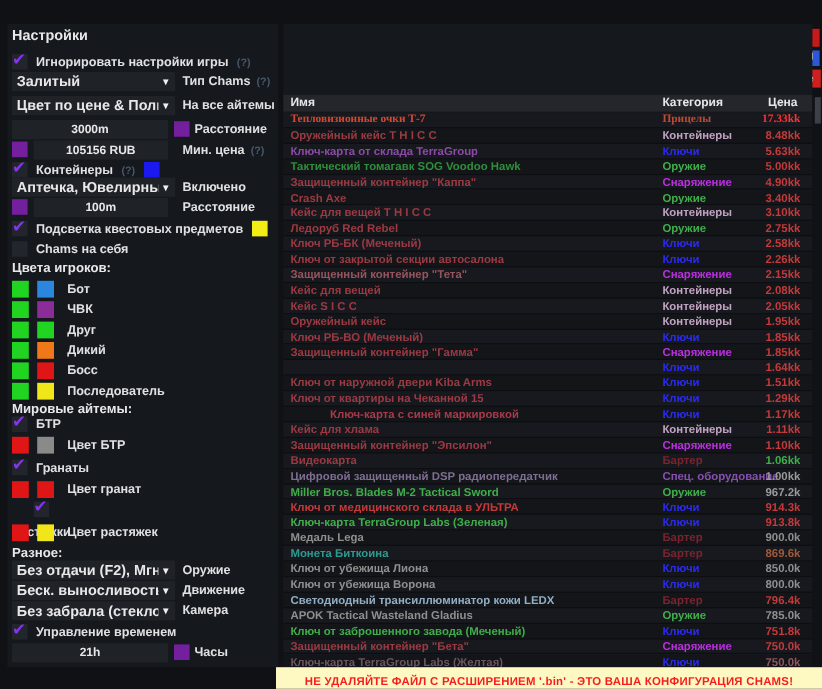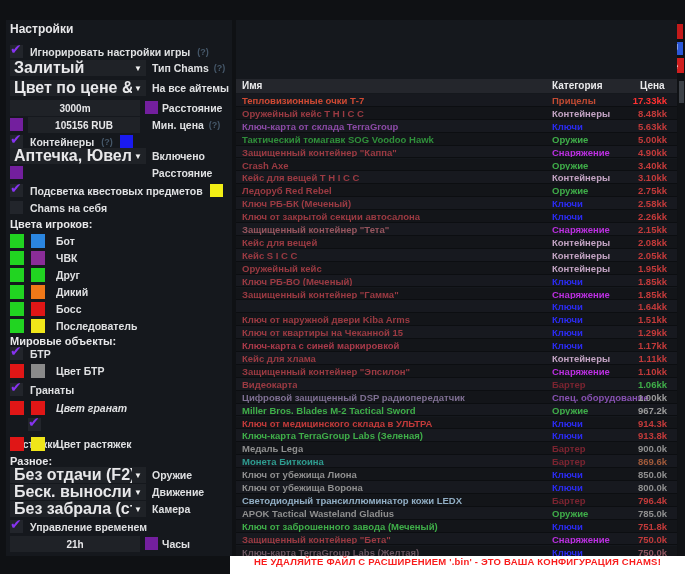--- a/index.html
+++ b/index.html
@@ -15,21 +15,21 @@
 
   .s-title{position:absolute;left:4px;top:2px;font-size:12px;font-weight:700;color:#e8e8ea;}
   .srow{position:absolute;left:4px;display:flex;align-items:center;gap:7px;height:15px;white-space:nowrap;}
   .lbl{font-size:10.5px;font-weight:700;color:#dfe0e2;}
   .help{font-size:9px;font-weight:700;color:#46586a;}
   .chk{width:13px;height:13px;background:#22252b;position:relative;flex:0 0 auto;}
   .chk.on::after{content:"\2714";position:absolute;left:0px;top:-4px;font-size:14px;font-weight:900;color:#8633f0;}
   .sw{width:13px;height:13px;flex:0 0 auto;}
   .dd{position:absolute;left:4px;width:136px;height:16px;background:#1f2227;display:flex;align-items:center;
       padding:0 4px;box-sizing:border-box;cursor:pointer;}
-  .dd .dtxt{font-size:16px;font-weight:700;color:#e8e8ea;overflow:hidden;text-overflow:clip;white-space:nowrap;flex:1;}
+  .dd .dtxt{font-size:12px;font-weight:700;color:#e8e8ea;overflow:hidden;text-overflow:clip;white-space:nowrap;flex:1;}
   .dd .arrow{font-size:8px;color:#f0f0f0;margin-left:2px;}
   .sidelbl{position:absolute;left:146px;font-size:10.5px;font-weight:700;color:#dfe0e2;white-space:nowrap;display:flex;gap:5px;align-items:center;}
   .inp{position:absolute;background:#1f2227;height:16px;display:flex;align-items:center;justify-content:center;
        font-size:10px;font-weight:700;color:#e8e8ea;box-sizing:border-box;}
   .sec{position:absolute;left:4px;font-size:11px;font-weight:700;color:#e8e8ea;}
 
   
   #search-label{position:absolute;left:357px;top:25px;width:200px;text-align:center;font-size:10.5px;font-weight:700;color:#e8e8ea;}
   #search-input{position:absolute;left:357px;top:38px;width:199px;height:15px;background:#c9c9c9;border:none;outline:none;
                 font-size:10px;color:#222;padding:0 4px;box-sizing:border-box;}
@@ -51,22 +51,22 @@
   .trow.odd{background:#17191f;}
   .trow.even{background:#131519;}
   .trow span{position:absolute;top:1px;font-size:9.5px;font-weight:700;white-space:nowrap;}
   .t-name{left:6px;max-width:300px;overflow:hidden;}
   .t-cat{left:316px;}
   .t-price{right:10px;}
 
   #scrollbar{position:absolute;right:0px;top:79px;width:7px;height:477px;background:#101215;}
   #scroll-thumb{position:absolute;left:1px;top:2px;width:5px;height:22px;background:#3d4147;}
 
-  #footer-banner{position:absolute;left:230px;top:556px;width:455px;height:18px;background:#ffffff;
-                 display:flex;align-items:flex-start;justify-content:center;}
+  #footer-banner{position:absolute;left:230px;top:556px;width:455px;height:18px;background:#fef9c3;
+                 display:flex;align-items:flex-end;justify-content:center;}
   #footer-banner span{font-size:9.5px;font-weight:700;color:#f81d1d;letter-spacing:.2px;}
 </style>
 </head>
 <body>
 
 <div id="settings-panel" class="panel">
   <div class="s-title">Настройки</div>
 
   <div class="srow" style="top:24px">
     <span class="chk on"></span>
@@ -113,20 +113,21 @@
 
   <div class="dd" style="top:128px">
     <span class="dtxt">Аптечка, Ювелирные и...</span>
     <span class="arrow">▼</span>
   </div>
   <div class="sidelbl" style="top:130px">
     <span>Включено</span>
   </div>
 
   <span class="sw" style="position:absolute;left:4px;top:146px;background:#731f9e"></span>
+  <div class="inp" style="top:145px;left:22px;width:112px;">100m</div>
   <div class="sidelbl" style="top:147px">
     <span>Расстояние</span>
   </div>
 
   <div class="srow" style="top:163px">
     <span class="chk on"></span>
     <span class="lbl">Подсветка квестовых предметов</span>
     <span class="sw" style="background:#f2ee15"></span>
   </div>
 
@@ -162,39 +163,39 @@
         <span class="sw" style="background: rgb(224, 22, 22); width: 14px; height: 14px;"></span>
         <span class="lbl" style="margin-left: 4px;">Босс</span>
       </div>
       <div class="srow" style="top: 298px;">
         <span class="sw" style="background: rgb(33, 212, 33); width: 14px; height: 14px;"></span>
         <span class="sw" style="background: rgb(240, 230, 25); width: 14px; height: 14px;"></span>
         <span class="lbl" style="margin-left: 4px;">Последователь</span>
       </div>
     </div>
 
-  <div class="sec" style="top:315px">Мировые объекты:</div>
+  <div class="sec" style="top:315px">Мировые айтемы:</div>
   <div id="world-objects">
       <div class="srow" style="top: 326px;">
         <span class="chk on"></span>
         <span class="lbl">БТР</span>
       </div>
       <div class="srow" style="top: 343px;">
         <span class="sw" style="background: rgb(224, 22, 22); width: 14px; height: 14px;"></span>
         <span class="sw" style="background: rgb(138, 138, 138); width: 14px; height: 14px;"></span>
         <span class="lbl" style="margin-left: 4px;">Цвет БТР</span>
       </div>
       <div class="srow" style="top: 362px;">
         <span class="chk on"></span>
         <span class="lbl">Гранаты</span>
       </div>
       <div class="srow" style="top: 380px;">
         <span class="sw" style="background: rgb(224, 22, 22); width: 14px; height: 14px;"></span>
         <span class="sw" style="background: rgb(224, 22, 22); width: 14px; height: 14px;"></span>
-        <span class="lbl" style="margin-left: 4px; font-style: italic;">Цвет гранат</span>
+        <span class="lbl" style="margin-left: 4px;">Цвет гранат</span>
       </div>
       <div class="srow" style="top: 398px; flex-direction: column;">
         <span class="chk on"></span>
         <span class="lbl">Растяжки</span>
       </div>
       <div class="srow" style="top: 416px;">
         <span class="sw" style="background: rgb(224, 22, 22); width: 14px; height: 14px;"></span>
         <span class="sw" style="background: rgb(240, 230, 25); width: 14px; height: 14px;"></span>
         <span class="lbl" style="margin-left: 4px;">Цвет растяжек</span>
       </div>
@@ -250,21 +251,21 @@
 <div id="kappa-button" class="btn">Выбрать предметы каппа</div>
 <div id="dropall-button" class="btn">Выбросить все</div>
 
 <div id="loot-panel" class="panel">
   <div id="loot-header">
     <span id="col-name">Имя</span>
     <span id="col-cat">Категория</span>
     <span id="col-price">Цена</span>
   </div>
   <div id="loot-rows">
-      <div class="trow odd" style="top: 0px;">
+      <div class="trow odd" style="top: 0px; font-family: Liberation Serif, serif;">
         <span class="t-name" style="color: rgb(209, 74, 51);">Тепловизионные очки Т-7</span>
         <span class="t-cat" style="color: rgb(193, 74, 50);">Прицелы</span>
         <span class="t-price" style="color: rgb(255, 49, 49);">17.33kk</span>
       </div>
       <div class="trow even" style="top: 12.9px;">
         <span class="t-name" style="color: rgb(155, 58, 66);">Оружейный кейс T H I C C</span>
         <span class="t-cat" style="color: rgb(194, 163, 194);">Контейнеры</span>
         <span class="t-price" style="color: rgb(194, 58, 58);">8.48kk</span>
       </div>
       <div class="trow odd" style="top: 25.8px;">
@@ -345,21 +346,21 @@
         <span class="t-name" style="color: rgb(155, 58, 66);">Ключ от наружной двери Kiba Arms</span>
         <span class="t-cat" style="color: rgb(43, 43, 240);">Ключи</span>
         <span class="t-price" style="color: rgb(194, 58, 58);">1.51kk</span>
       </div>
       <div class="trow odd" style="top: 232.2px;">
         <span class="t-name" style="color: rgb(155, 58, 66);">Ключ от квартиры на Чеканной 15</span>
         <span class="t-cat" style="color: rgb(43, 43, 240);">Ключи</span>
         <span class="t-price" style="color: rgb(194, 58, 58);">1.29kk</span>
       </div>
       <div class="trow even" style="top: 245.1px;">
-        <span class="t-name" style="color: rgb(168, 58, 74);">Ключ-карта с синей маркировкой</span>
+        <span class="t-name" style="color: rgb(168, 58, 74); margin-left: 33px;">Ключ-карта с синей маркировкой</span>
         <span class="t-cat" style="color: rgb(43, 43, 240);">Ключи</span>
         <span class="t-price" style="color: rgb(194, 58, 58);">1.17kk</span>
       </div>
       <div class="trow odd" style="top: 258px;">
         <span class="t-name" style="color: rgb(155, 58, 66);">Кейс для хлама</span>
         <span class="t-cat" style="color: rgb(194, 163, 194);">Контейнеры</span>
         <span class="t-price" style="color: rgb(194, 58, 58);">1.11kk</span>
       </div>
       <div class="trow even" style="top: 270.9px;">
         <span class="t-name" style="color: rgb(155, 58, 66);">Защищенный контейнер "Эпсилон"</span>

